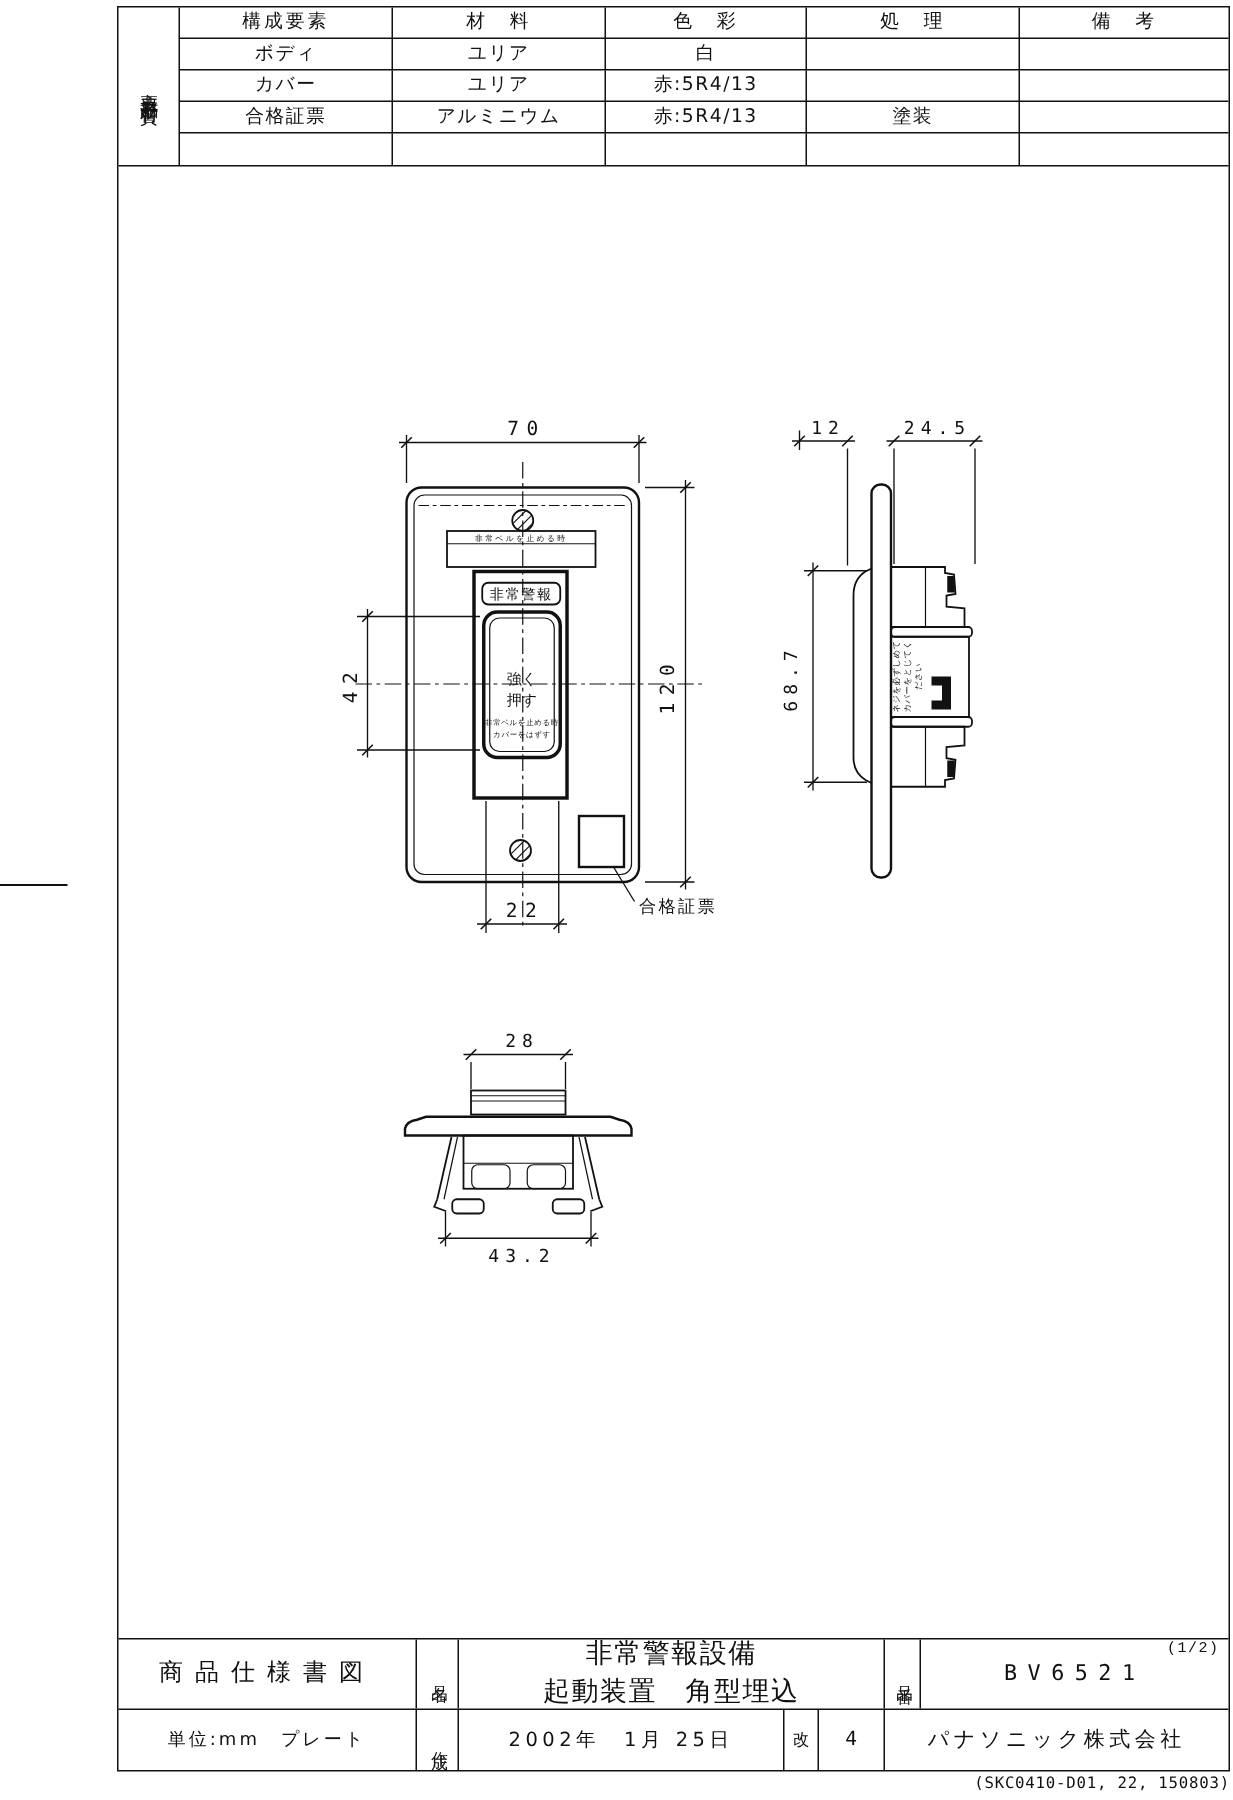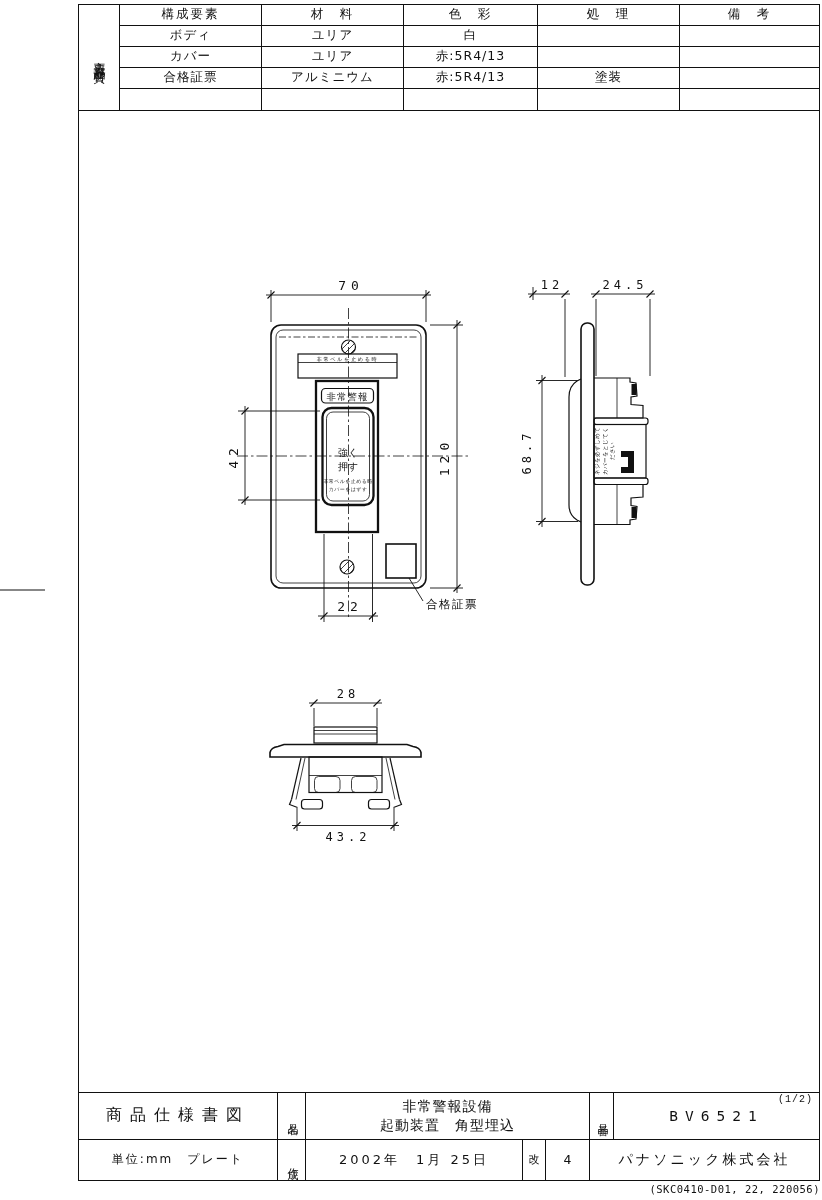--- a/index.html
+++ b/index.html
@@ -23,21 +23,21 @@
   
   .title-block{position:absolute;left:0;right:0;bottom:0;height:88px;border-top:1.5px solid #111;font-size:12px;}
   .tb-row{display:flex;width:100%;}
   .tb-row1{height:46.5px;border-bottom:1.5px solid #111;}
   .tb-row2{height:40px;}
   .tb-cell{border-right:1.5px solid #111;display:flex;align-items:center;justify-content:center;overflow:hidden;}
   .tb-cell:last-child{border-right:none;flex:1;}
   .tb-vlabel{writing-mode:vertical-rl;text-orientation:upright;font-size:11px;letter-spacing:1px;}
   .c-doc{width:199px;font-size:16px;letter-spacing:8px;}
   .c-nlab{width:28px;}
-  .c-name{width:284px;flex-direction:column;line-height:1.35;font-size:14px;letter-spacing:1px;}
+  .c-name{width:284px;flex-direction:column;line-height:1.35;font-size:18px;letter-spacing:1px;}
   .c-blab{width:24px;}
   .c-bv{position:relative;font-family:"DejaVu Sans Mono",monospace;font-size:14.5px;letter-spacing:7px;}
   .page-ind{position:absolute;top:1px;right:6px;font-size:10px;letter-spacing:1px;font-family:Liberation Mono, monospace;}
   .c-units{width:199px;font-size:12px;letter-spacing:2px;}
   .c-clab{width:28px;}
   .c-date{width:217px;font-size:13px;letter-spacing:3px;}
   .c-rlab{width:23px;font-size:11px;}
   .c-rev{width:44px;font-size:13px;font-family:"DejaVu Sans Mono",monospace;}
   .c-comp{font-size:14px;letter-spacing:3px;}
 
@@ -327,13 +327,13 @@
       <line class="dimln" x1="297" y1="808" x2="297" y2="831"></line>
       <line class="dimln" x1="394" y1="808" x2="394" y2="831"></line>
       <line class="dimln" x1="292" y1="825.5" x2="399" y2="825.5"></line>
       <line class="tick" x1="293.5" y1="829" x2="300.5" y2="822"></line>
       <line class="tick" x1="390.5" y1="829" x2="397.5" y2="822"></line>
       <text class="dimtxt-s" x="348" y="841">43.2</text>
     </g>
   </g>
 </svg>
 
-<div class="footer-code">(SKC0410-D01, 22, 220056)</div>
+<div class="footer-code">(SKC0410-D01, 22, 150803)</div>
 
 </body></html>

